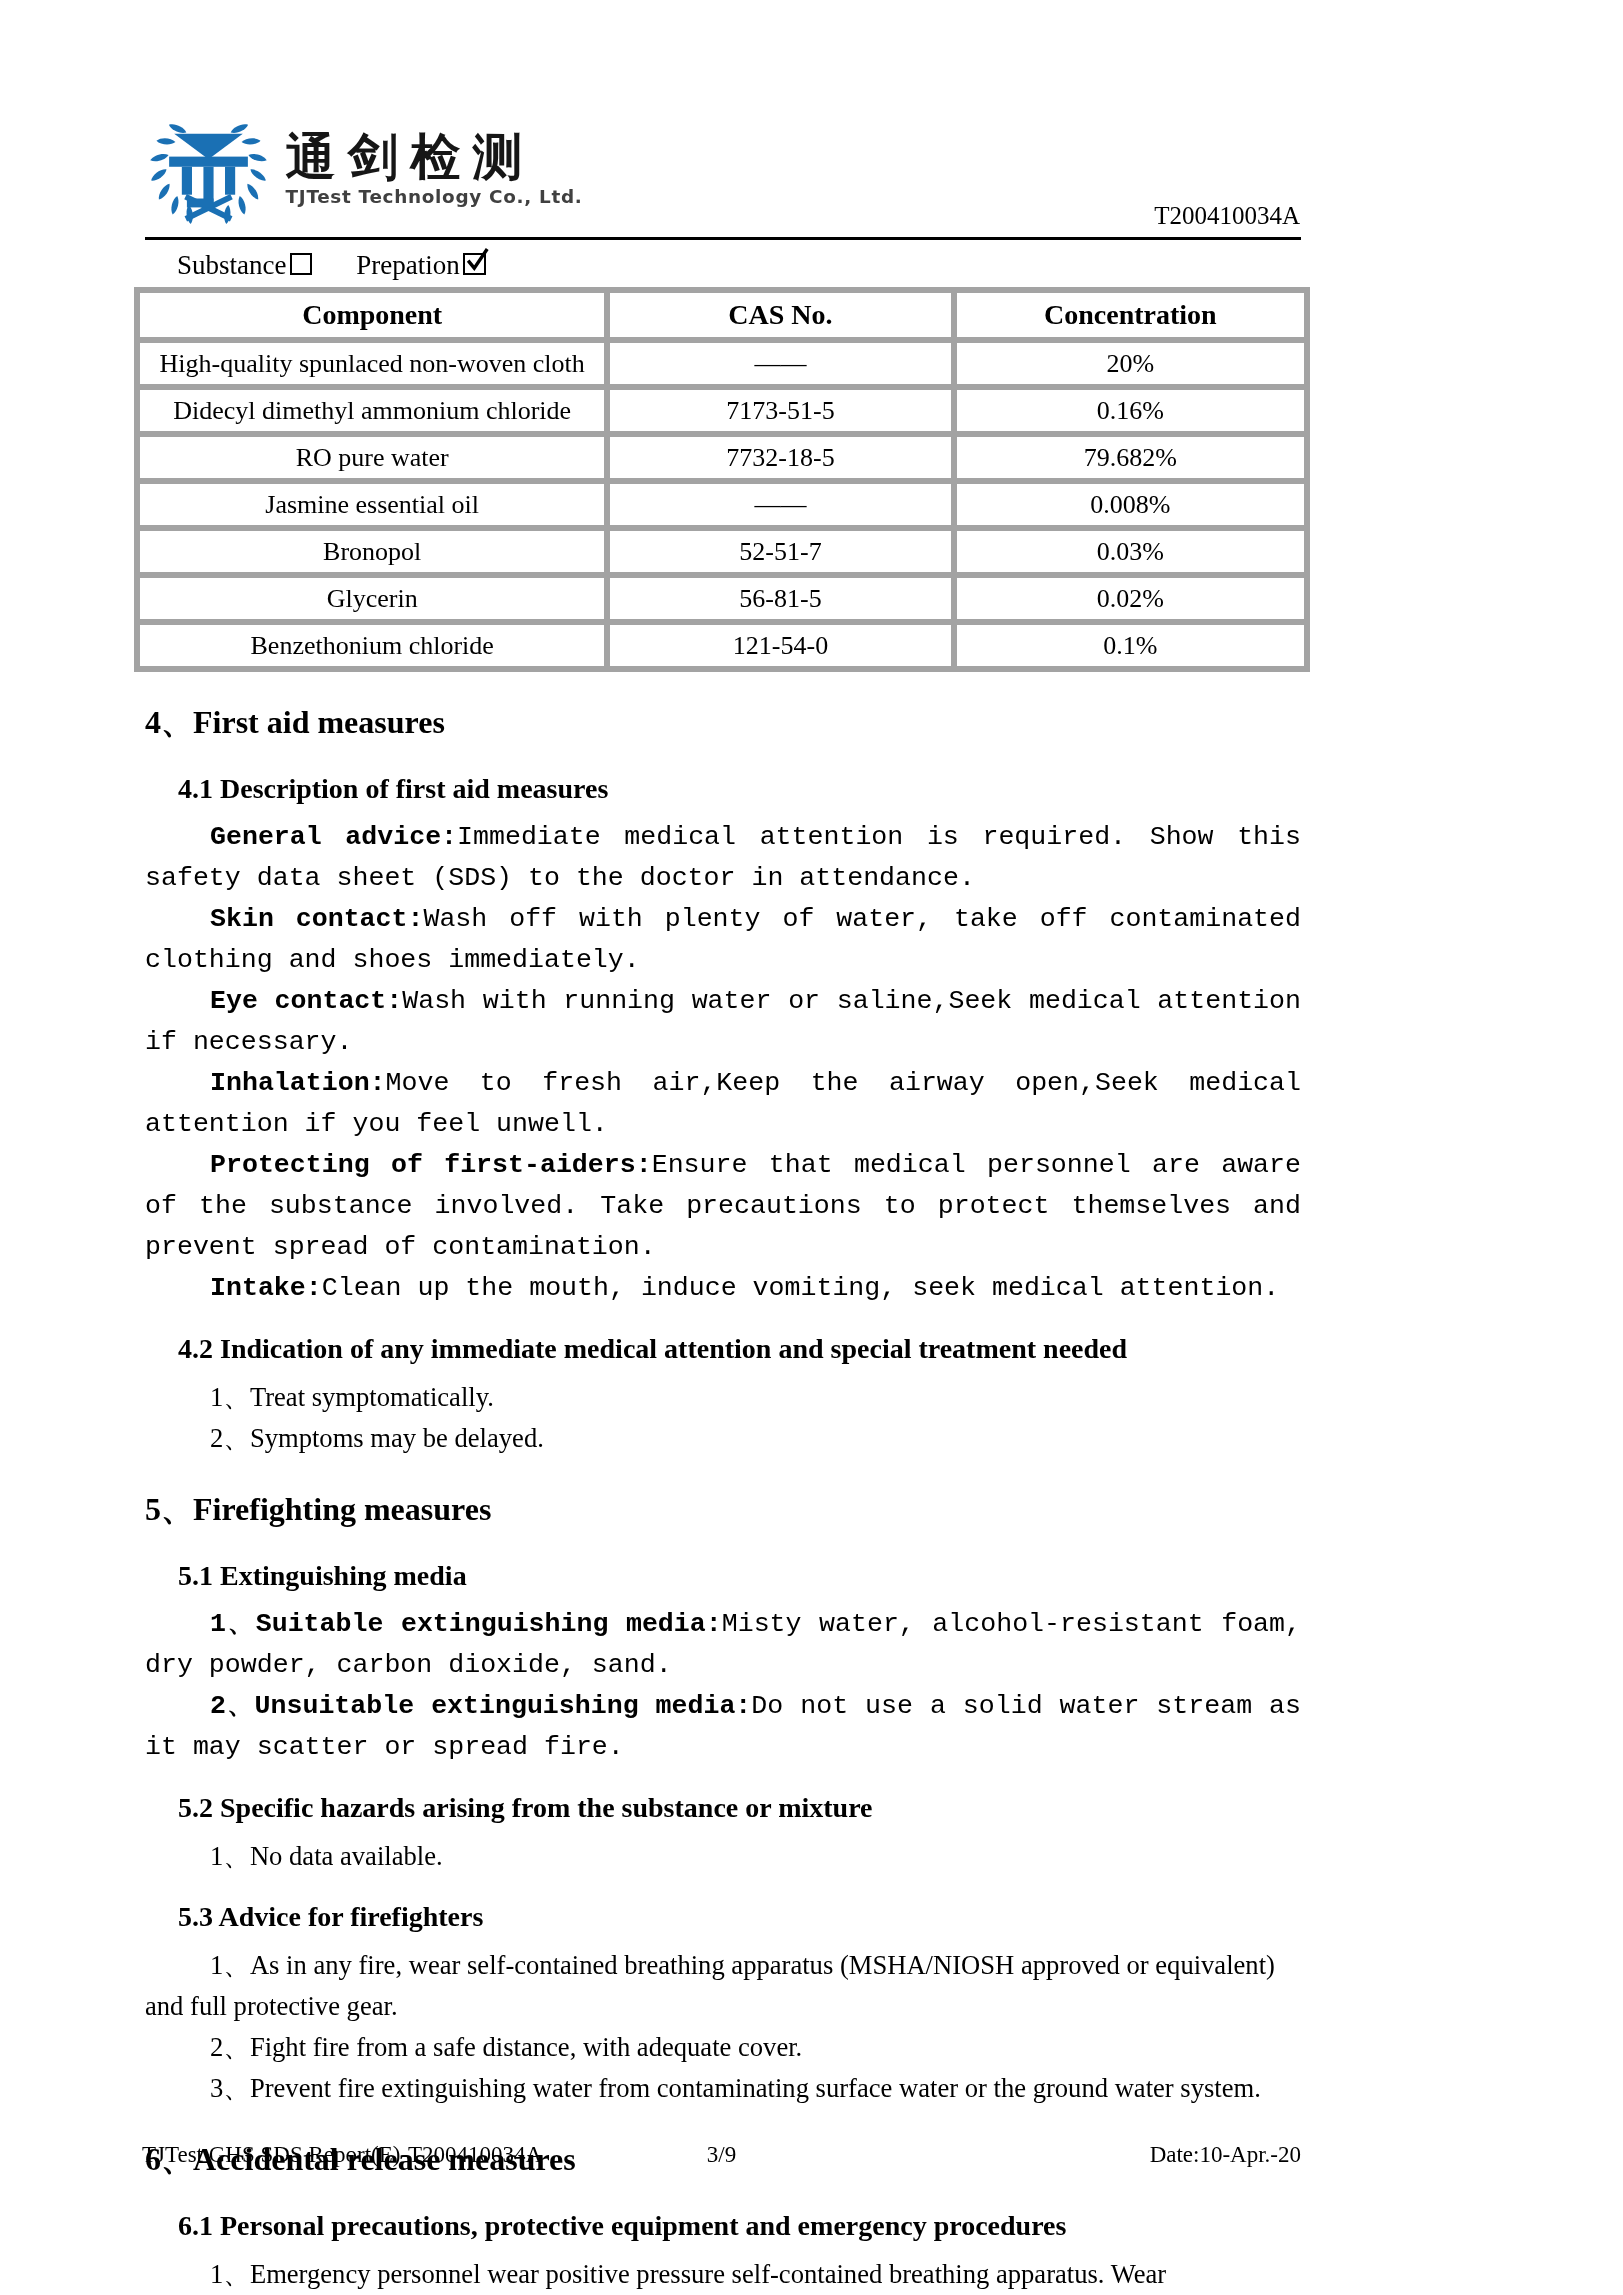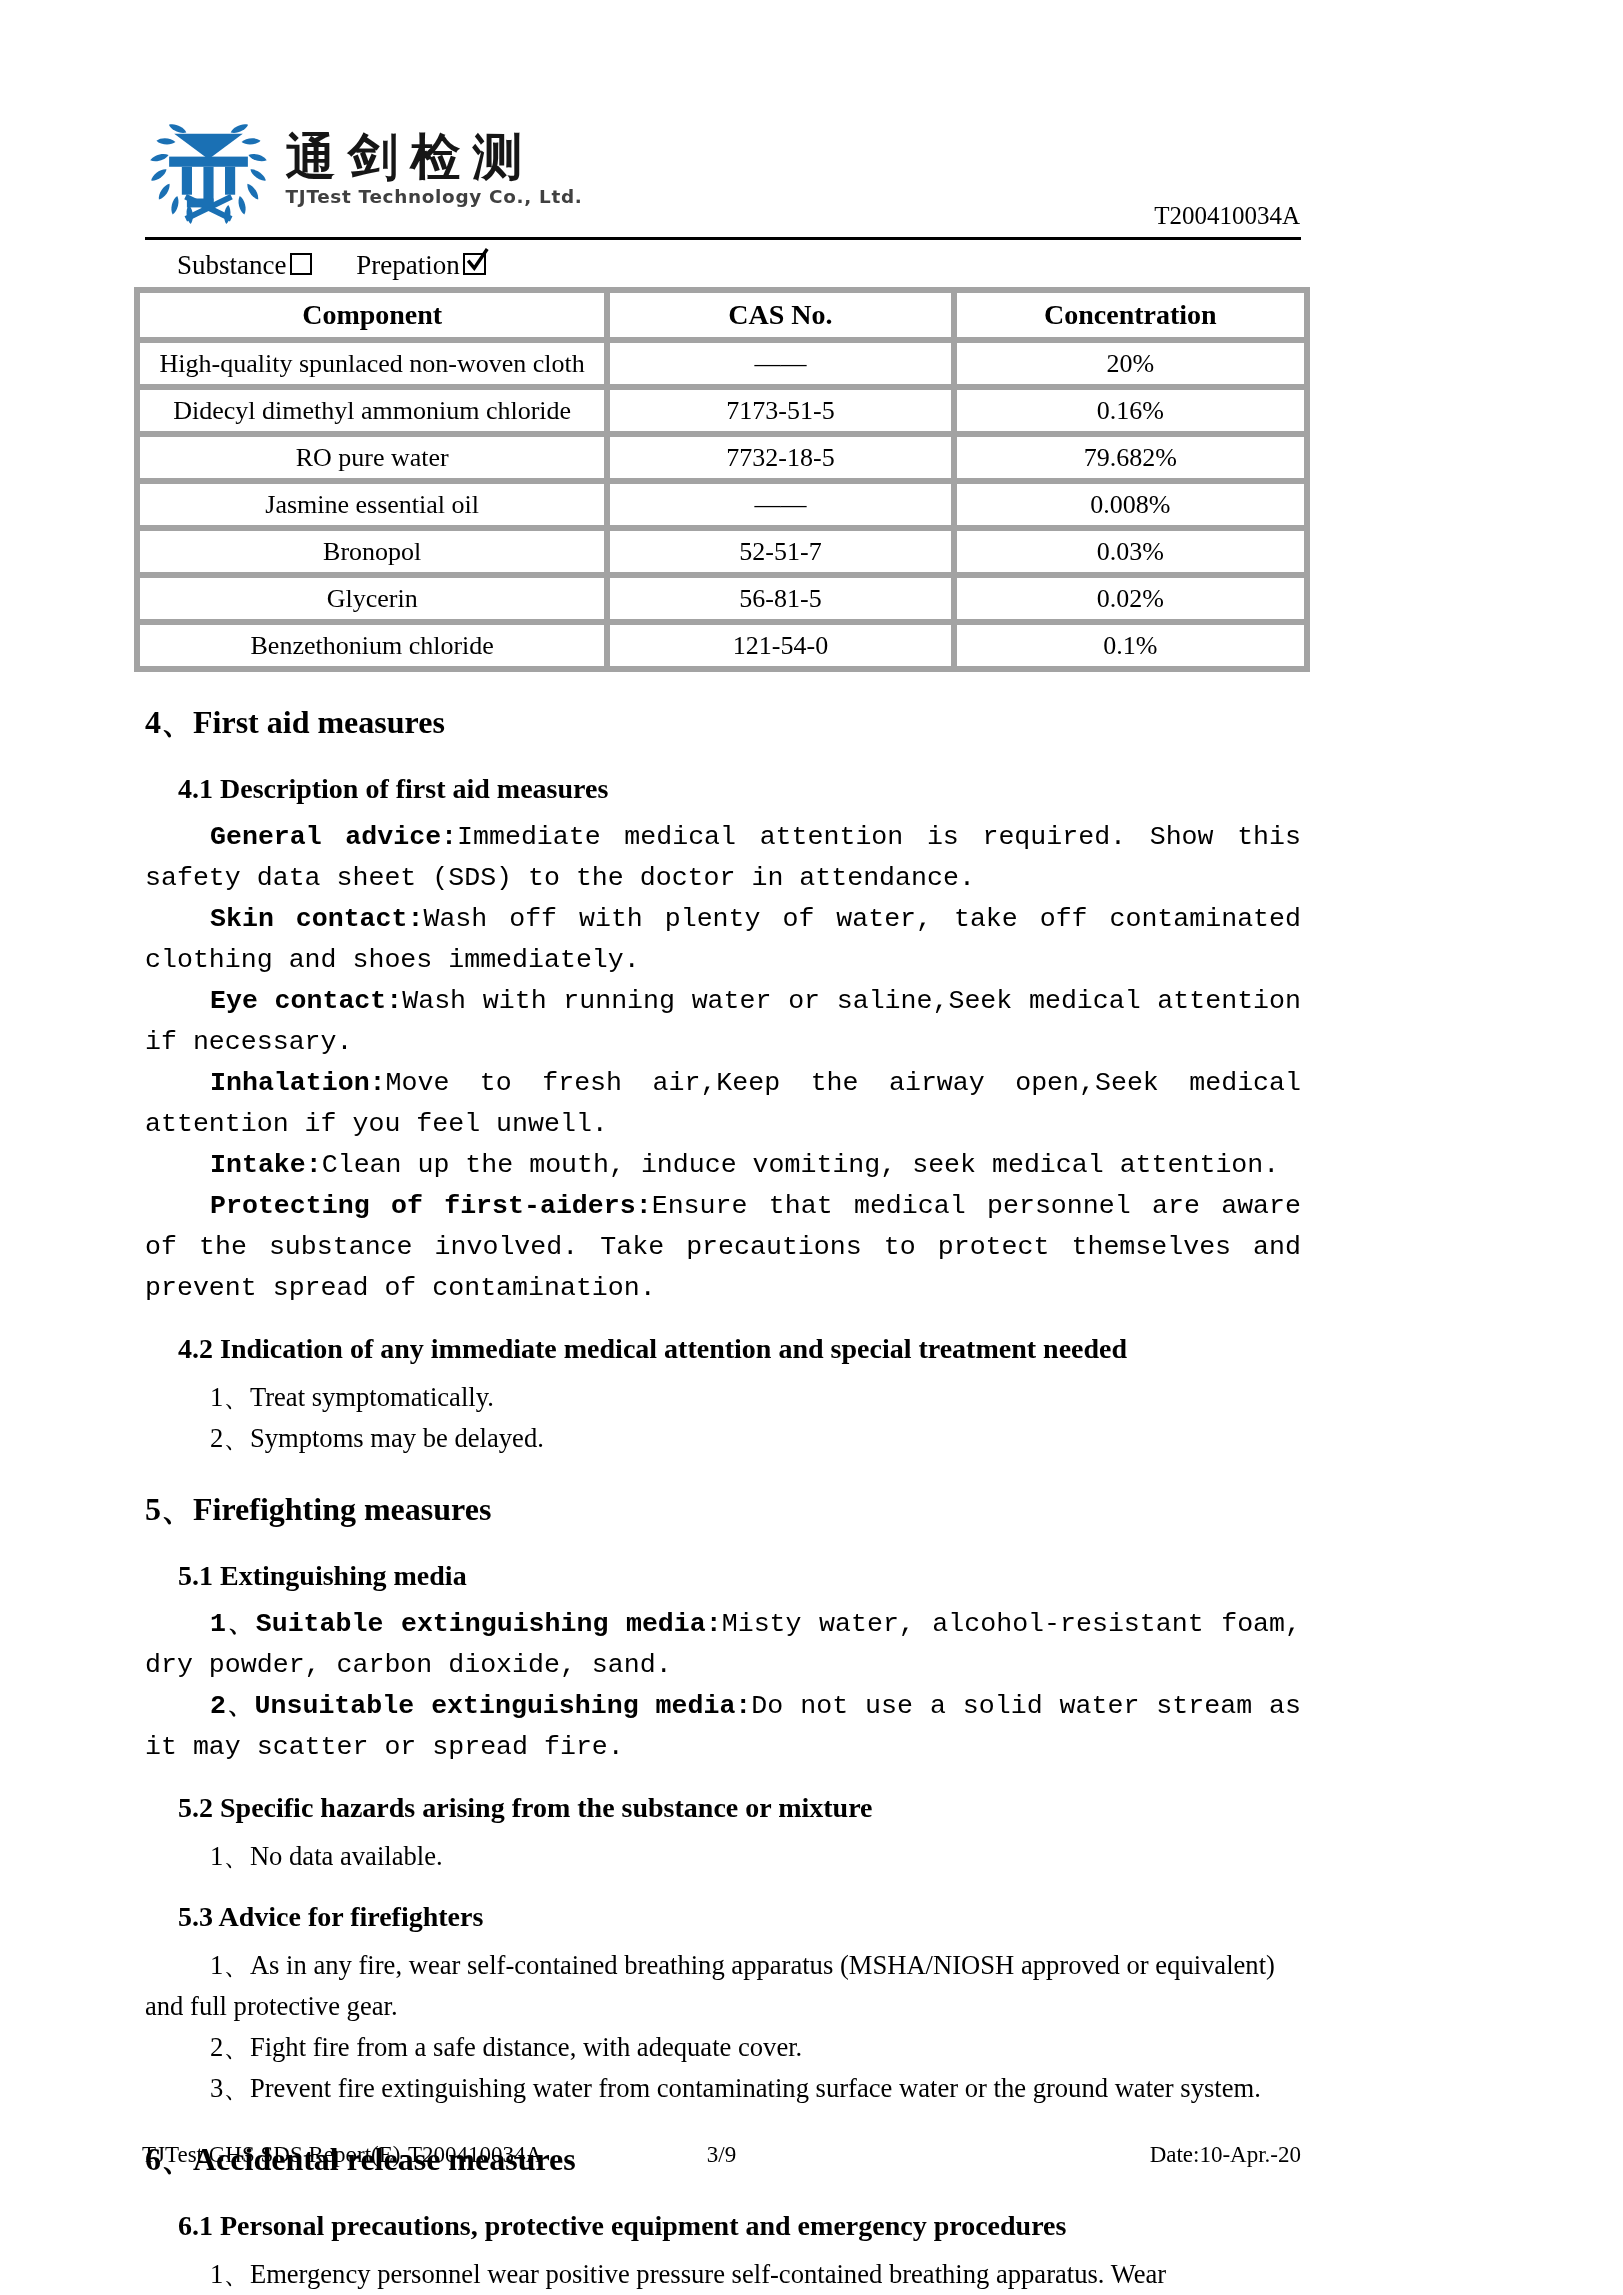--- a/index.html
+++ b/index.html
@@ -180,22 +180,22 @@
   </table>
 
   <div class="body">
 
     <h2 class="sec">4、First aid measures</h2>
     <h3 class="sub">4.1 Description of first aid measures</h3>
     <p class="par"><b>General advice:</b><span>Immediate medical attention is required. Show this safety data sheet (SDS) to the doctor in attendance.</span></p>
     <p class="par"><b>Skin contact:</b><span>Wash off with plenty of water, take off contaminated clothing and shoes immediately.</span></p>
     <p class="par"><b>Eye contact:</b><span>Wash with running water or saline,Seek medical attention if necessary.</span></p>
     <p class="par"><b>Inhalation:</b><span>Move to fresh air,Keep the airway open,Seek medical attention if you feel unwell.</span></p>
+    <p class="par"><b>Protecting of first-aiders:</b><span>Ensure that medical personnel are aware of the substance involved. Take precautions to protect themselves and prevent spread of contamination.</span></p>
     <p class="par"><b>Intake:</b><span>Clean up the mouth, induce vomiting, seek medical attention.</span></p>
-    <p class="par"><b>Protecting of first-aiders:</b><span>Ensure that medical personnel are aware of the substance involved. Take precautions to protect themselves and prevent spread of contamination.</span></p>
     <h3 class="sub">4.2 Indication of any immediate medical attention and special treatment needed</h3>
     <p class="item">1、Treat symptomatically.</p>
     <p class="item">2、Symptoms may be delayed.</p>
 
     <h2 class="sec">5、Firefighting measures</h2>
     <h3 class="sub">5.1 Extinguishing media</h3>
     <p class="par"><b>1、Suitable extinguishing media:</b><span>Misty water, alcohol-resistant foam, dry powder, carbon dioxide, sand.</span></p>
     <p class="par"><b>2、Unsuitable extinguishing media:</b><span>Do not use a solid water stream as it may scatter or spread fire.</span></p>
     <h3 class="sub">5.2 Specific hazards arising from the substance or mixture</h3>
     <p class="item">1、No data available.</p>

